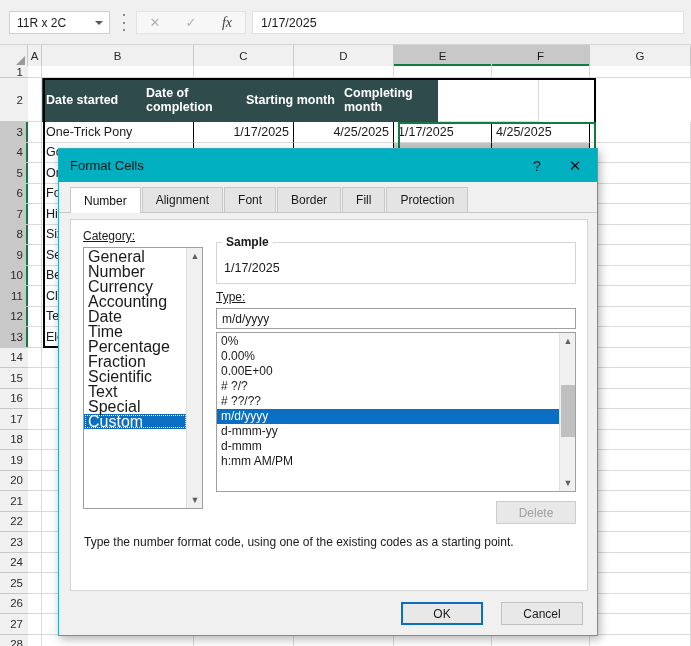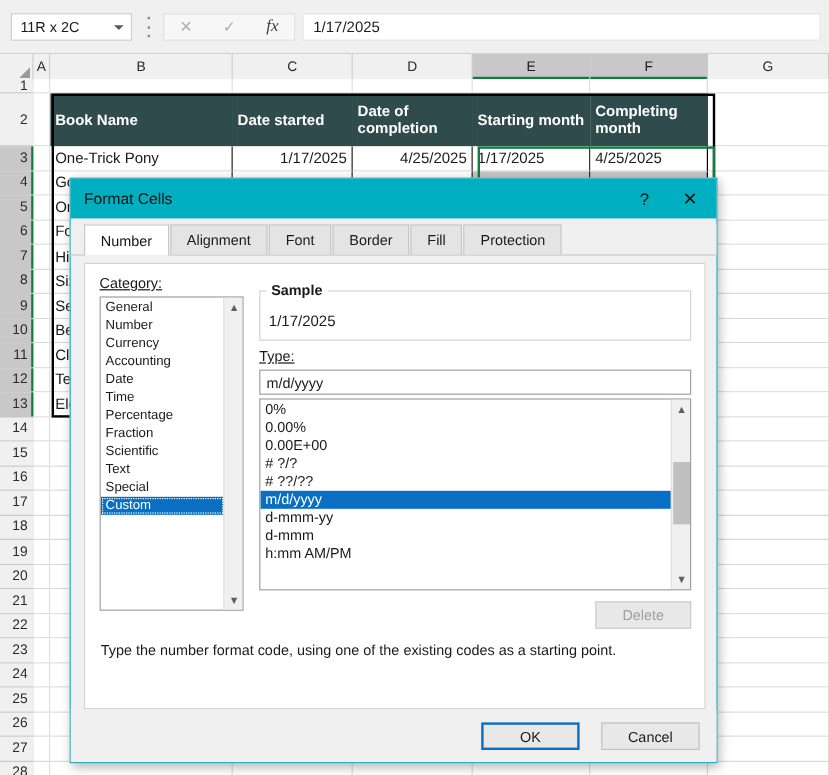--- a/index.html
+++ b/index.html
@@ -242,21 +242,21 @@
     position: absolute; left: 12px; top: 27px;
     width: 120px; height: 262px;
     background: #ffffff;
     border: 1px solid #a0a0a0;
     overflow: hidden;
   }
   #cat-items { position: absolute; left: 0; top: 1px; width: 103px; }
   .cat-item {
     height: 15px; line-height: 15px;
     padding-left: 4px;
-    font-size: 11px; color: #1a1a1a;
+    font-size: 16px; color: #1a1a1a;
     white-space: nowrap;
   }
   .cat-item.selected {
     background: #0a6fc2; color: #ffffff;
     outline: 1px dotted #ffffff;
     outline-offset: -2px;
   }
   .vscroll {
     position: absolute; right: 0; top: 0;
     width: 16px; height: 100%;
@@ -485,21 +485,20 @@
         <div class="cell" style="width: 14px; flex: 0 0 14px; height: 12px;"></div>
         <div class="cell" style="width: 152px; flex: 0 0 152px; height: 12px;"></div>
         <div class="cell" style="width: 100px; flex: 0 0 100px; height: 12px;"></div>
         <div class="cell" style="width: 100px; flex: 0 0 100px; height: 12px;"></div>
         <div class="cell" style="width: 98px; flex: 0 0 98px; height: 12px;"></div>
         <div class="cell" style="width: 98px; flex: 0 0 98px; height: 12px;"></div>
         <div class="cell" style="width: 101px; flex: 0 0 101px; height: 12px;"></div>
       </div>
       <div class="gridrow" style="height: 44px;">
         <div class="cell" style="width: 14px; flex: 0 0 14px; height: 44px;"></div>
-        <div class="cell hdr" style="width: 152px; flex: 0 0 152px; height: 44px; white-space: pre-line;"><span>Book Name</span></div>
         <div class="cell hdr" style="width: 100px; flex: 0 0 100px; height: 44px; white-space: pre-line;"><span>Date started</span></div>
         <div class="cell hdr" style="width: 100px; flex: 0 0 100px; height: 44px; white-space: pre-line;"><span>Date of
 completion</span></div>
         <div class="cell hdr" style="width: 98px; flex: 0 0 98px; height: 44px; white-space: pre-line;"><span>Starting month</span></div>
         <div class="cell hdr" style="width: 98px; flex: 0 0 98px; height: 44px; white-space: pre-line;"><span>Completing
 month</span></div>
         <div class="cell" style="width: 101px; flex: 0 0 101px; height: 44px;"></div>
       </div>
       <div class="gridrow" style="height: 20.5px;">
         <div class="cell" style="width: 14px; flex: 0 0 14px; height: 20.5px;"></div>

